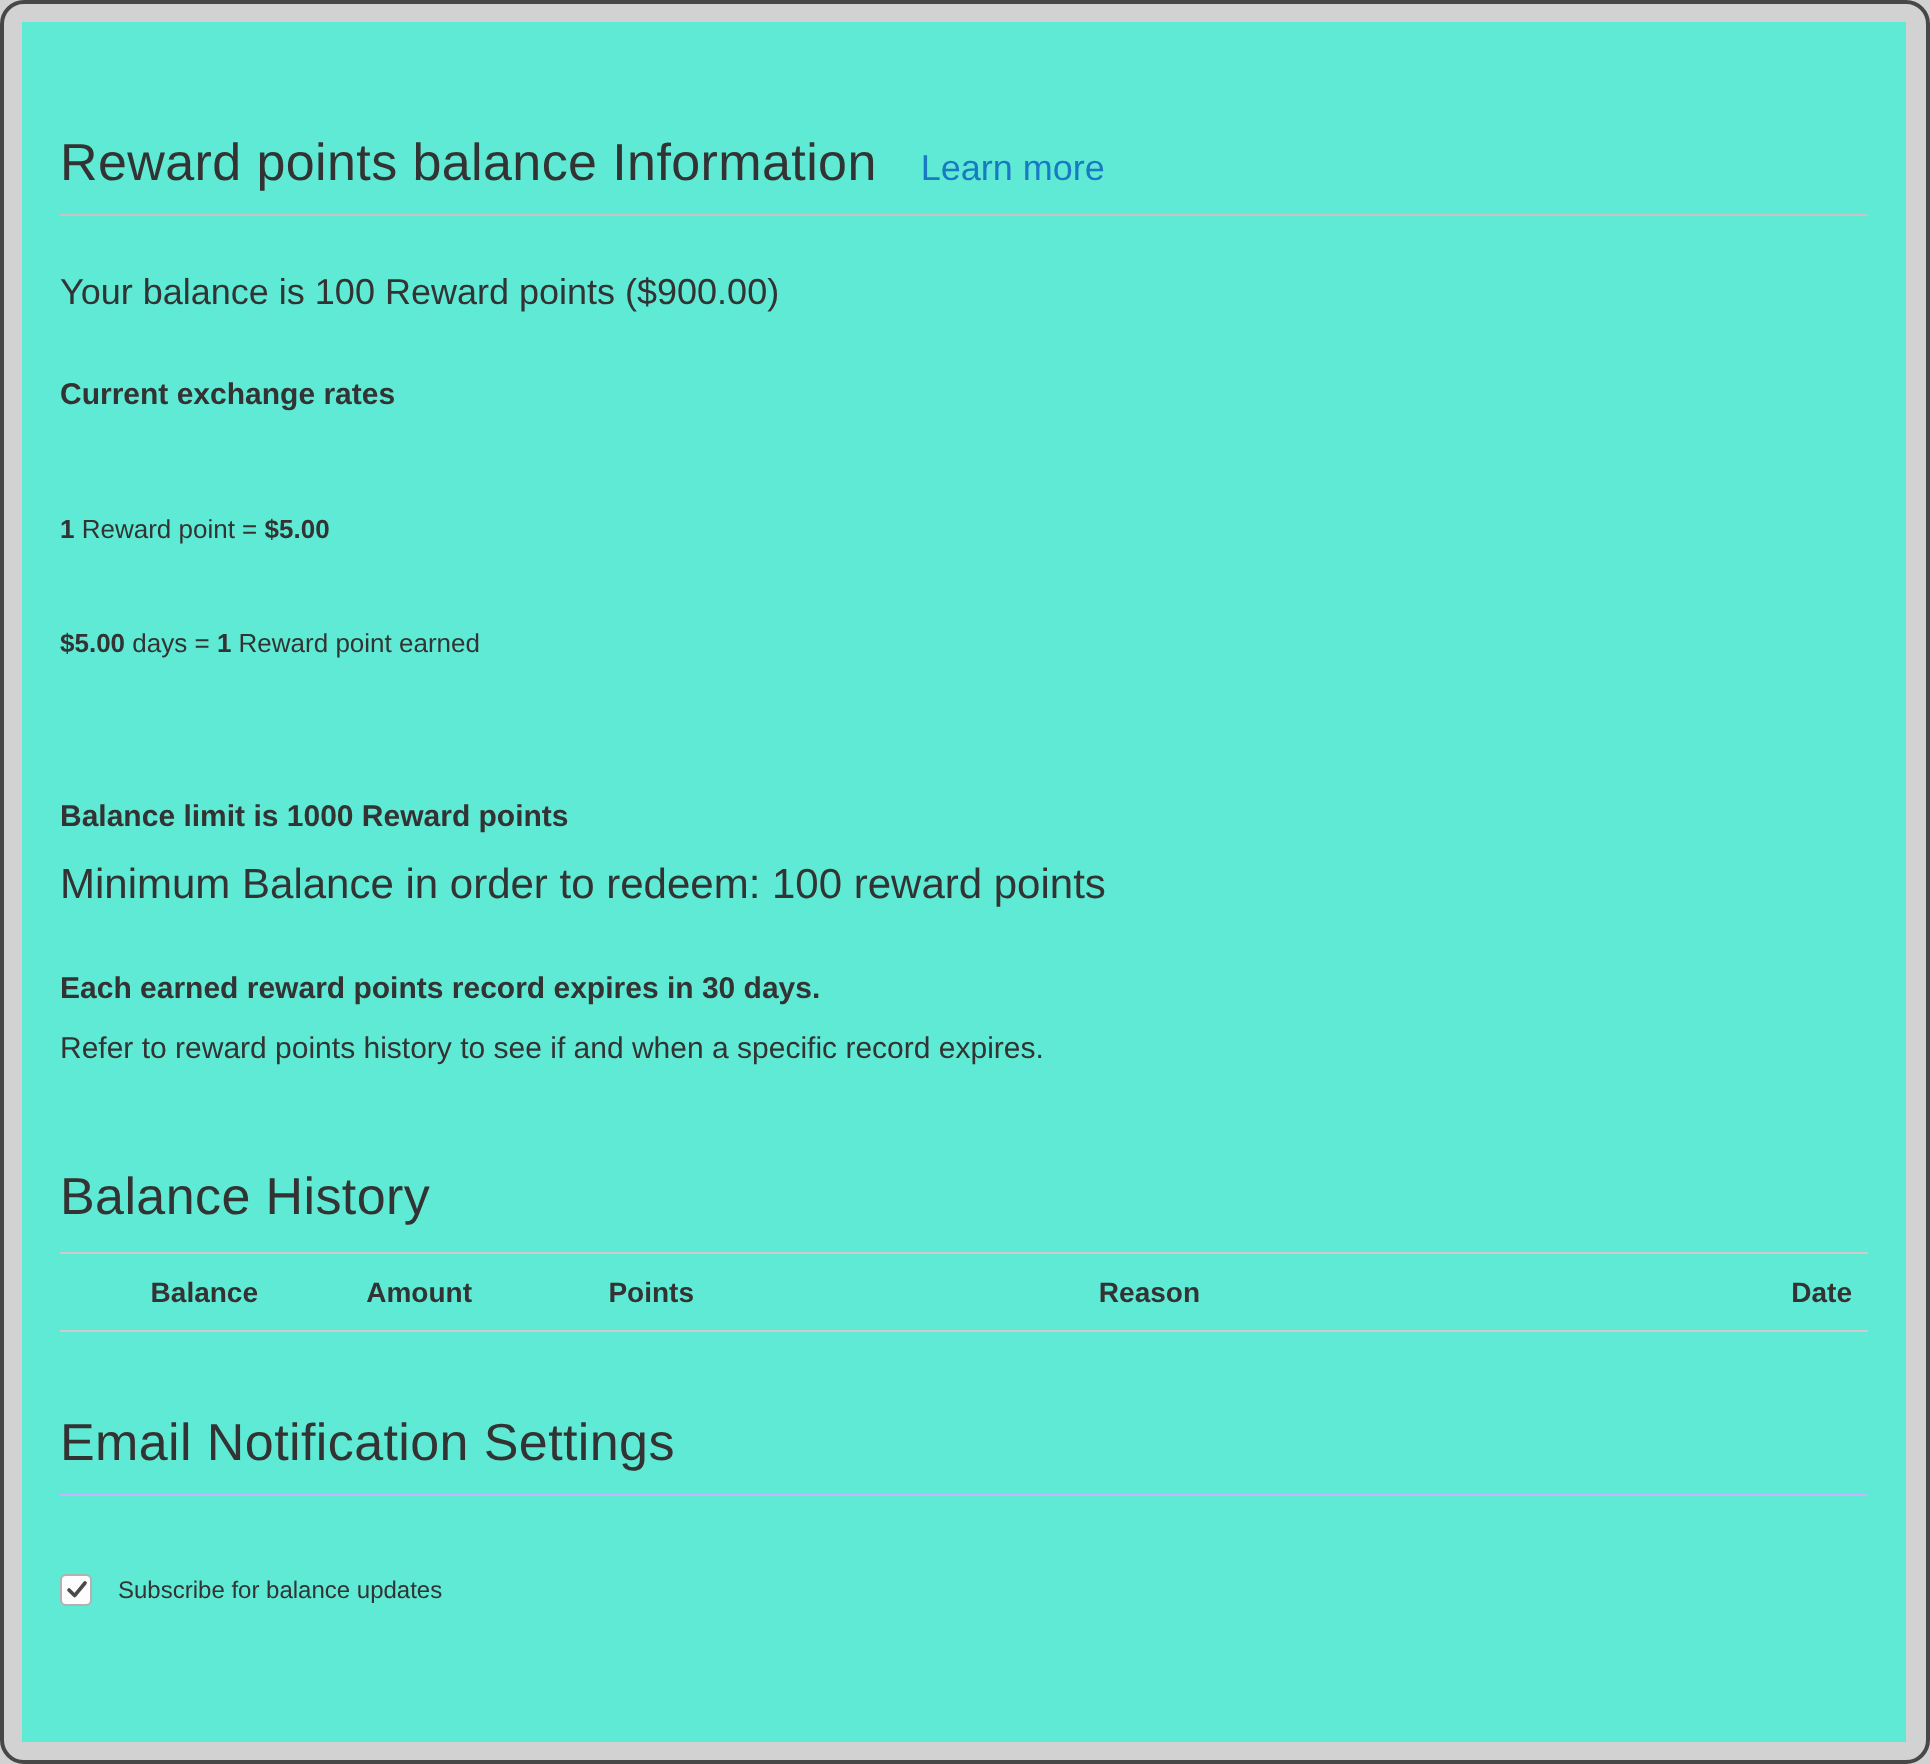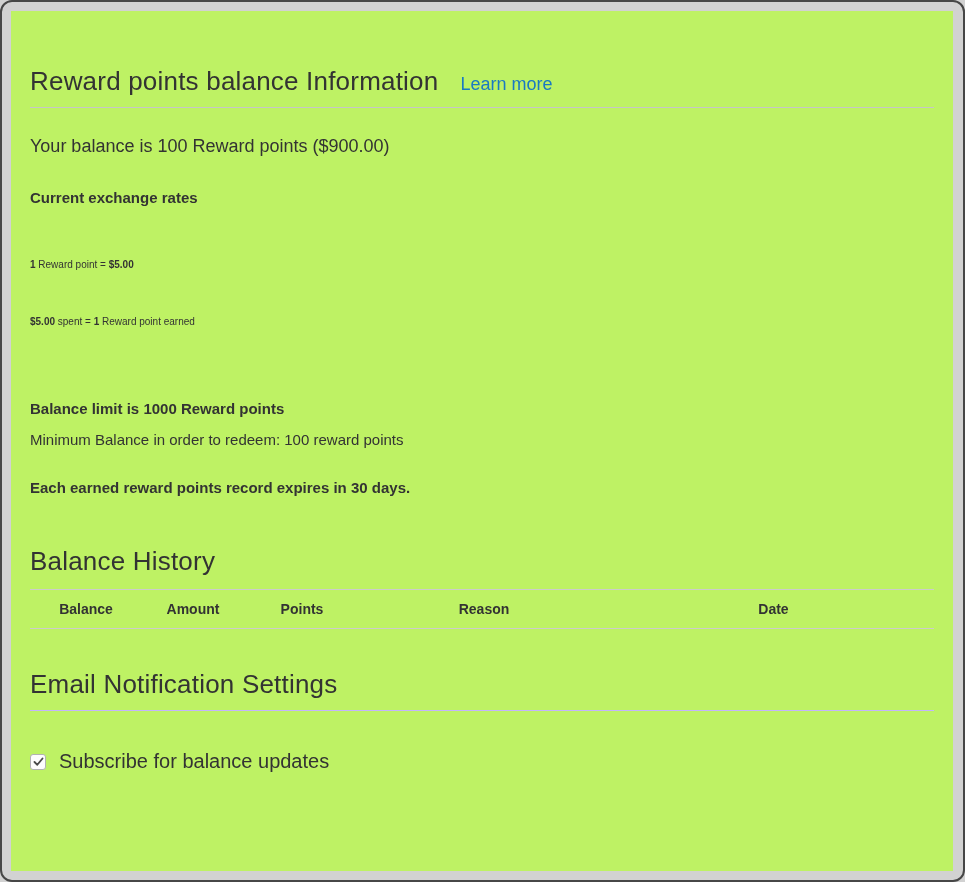--- a/index.html
+++ b/index.html
@@ -15,103 +15,104 @@
   .screen-frame {
     position: absolute; inset: 0;
     border: 2px solid #474747;
     border-radius: 12px;
     pointer-events: none;
     z-index: 5;
   }
   .card {
     position: absolute;
     left: 11px; top: 11px; right: 12px; bottom: 11px;
-    background: #bef264;
+    background: #5eead4;
     padding: 8px 19px 0 19px;
     overflow: hidden;
   }
   
   .page-header {
     display: flex; align-items: baseline; gap: 22px;
     padding: 7px 0 10px 0;
     border-bottom: 1px solid #c6c6c6;
   }
   .page-title {
     font-size: 26px; font-weight: 300; color: #333;
     letter-spacing: 0.2px;
   }
   .learn-more {
     font-size: 18px; color: #1979c3; text-decoration: none; cursor: pointer; margin-top: 48px;
   }
   
   .balance-summary { margin-top: 28px; font-size: 18px; }
   
   .subhead { margin-top: 32px; font-size: 15px; font-weight: 700; }
-  .rates { margin-top: 11px; font-size: 10px; line-height: 19px; white-space: pre-wrap; }
+  .rates { margin-top: 11px; font-size: 13px; line-height: 19px; white-space: pre-wrap; }
   .rates b { font-weight: 700; }
-  .plain-line { margin-top: 14px; font-size: 15px; }
+  .plain-line { margin-top: 14px; font-size: 21px; }
   .subhead-2 { margin-top: 31px; font-size: 15px; font-weight: 700; }
   .note-line { margin-top: 13px; font-size: 15px; }
   
   .section-title {
     font-size: 26px; font-weight: 300; color: #333; letter-spacing: 0.2px;
   }
   .history-title { margin-top: 50px; }
   
   table.history {
     width: 100%; border-collapse: collapse; margin-top: 12px;
     font-size: 14px;
   }
   table.history th {
-    text-align: center; font-weight: 700; color: #333;
+    text-align: right; font-weight: 700; color: #333;
     border-top: 1px solid #ccc; border-bottom: 1px solid #ccc;
     padding: 11px 8px 11px 13px;
   }
   table.history td { padding: 12px 8px 11px 13px; color: #333; }
   tr.row-alt td { background: #f6f6f6; }
   .col-balance { width: 107px; }
   .col-amount  { width: 107px; }
   .col-points  { width: 111px; }
   .col-reason  { width: 253px; }
   
   .email-title { margin-top: 40px; padding-bottom: 10px; border-bottom: 1px solid #c4b5fd; }
   .checkbox-row { display: flex; align-items: center; gap: 13px; }
   .checkbox-row.first { margin-top: 39px; }
   .checkbox-box {
     width: 16px; height: 16px;
     border: 1px solid #b2b2b2; border-radius: 3px;
     background: #fdfdfd;
     display: inline-flex; align-items: center; justify-content: center;
     cursor: pointer; flex: 0 0 auto;
   }
-  .checkbox-label { font-size: 20px; cursor: pointer; }
+  .checkbox-label { font-size: 12px; cursor: pointer; }
 </style>
 </head>
 <body>
 
 <div class="screen-frame"></div>
 
 <div class="card">
 
   <div class="page-header">
     <span class="page-title">Reward points balance Information</span>
     <a class="learn-more">Learn more</a>
   </div>
 
   <div class="balance-summary">Your balance is 100 Reward points ($900.00)</div>
 
   <div class="subhead">Current exchange rates</div>
   <div class="rates">
     <div><b>1</b><span> Reward point = </span><b>$5.00</b></div>
-    <div><b>$5.00</b><span> spent = </span><b>1</b><span> Reward point earned</span></div>
+    <div><b>$5.00</b><span> days = </span><b>1</b><span> Reward point earned</span></div>
   </div>
 
   <div class="subhead-2">Balance limit is 1000 Reward points</div>
   <div class="plain-line">Minimum Balance in order to redeem: 100 reward points</div>
   <div class="subhead-2">Each earned reward points record expires in 30 days.</div>
+  <div class="note-line">Refer to reward points history to see if and when a specific record expires.</div>
 
   <div class="section-title history-title">Balance History</div>
 
   <table class="history">
     <thead>
       <tr>
         <th class="col-balance">Balance</th>
         <th class="col-amount">Amount</th>
         <th class="col-points">Points</th>
         <th class="col-reason">Reason</th>

